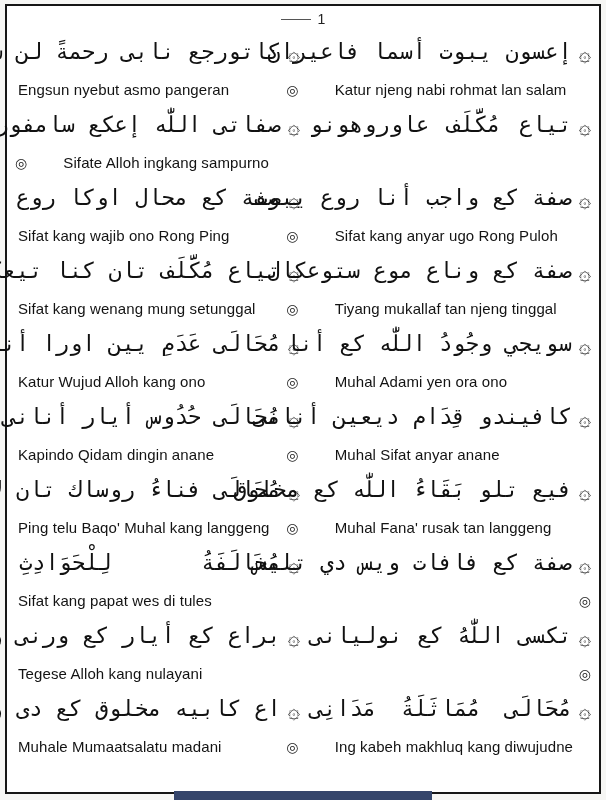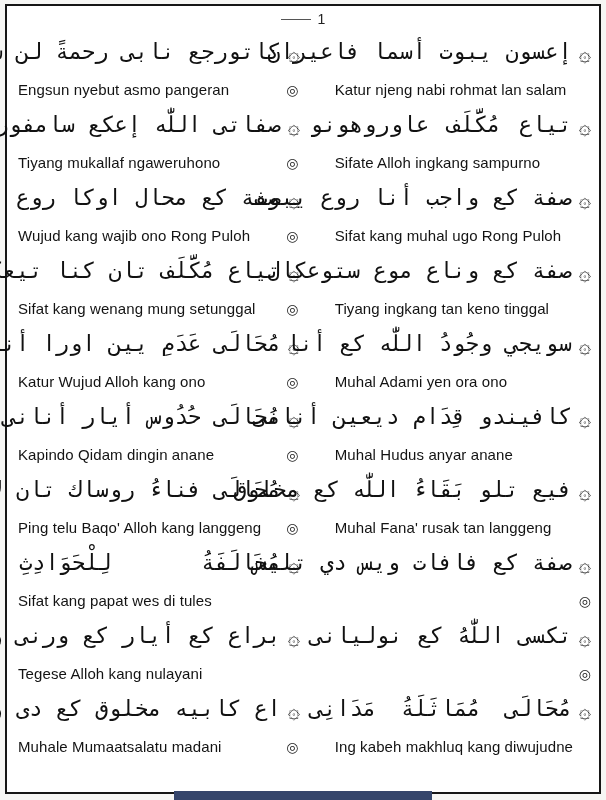--- a/index.html
+++ b/index.html
@@ -90,59 +90,58 @@
       <div class="half">
         <span class="arabic-text" dir="rtl">صفاتى اللّٰه إعكع سامفورنا</span>
         <span class="star">۞</span>
       </div>
       <div class="half">
         <span class="arabic-text" dir="rtl">تياع مُكَّلَف عاوروهونو</span>
         <span class="star">۞</span>
       </div>
     </div>
     <div class="latin-line">
-      <span class="latin-left">Tiyang mukallaf ngaweruhono</span>
       <span class="circle">◎</span>
       <span class="latin-right">Sifate Alloh ingkang sampurno</span>
     </div>
   </div>
 
   <div class="verse-row">
     <div class="arabic-line">
       <div class="half">
         <span class="arabic-text" dir="rtl">صفة كع محال اوكا روع فولوه</span>
         <span class="star">۞</span>
       </div>
       <div class="half">
         <span class="arabic-text" dir="rtl">صفة كع واجب أنا روع يبوت</span>
         <span class="star">۞</span>
       </div>
     </div>
     <div class="latin-line">
-      <span class="latin-left">Wujud kang wajib ono Rong Puloh</span>
-      <span class="circle">◎</span>
-      <span class="latin-right">Sifat kang muhal ugo Rong Puloh</span>
+      <span class="latin-left">Sifat kang wajib ono Rong Ping</span>
+      <span class="circle">◎</span>
+      <span class="latin-right">Sifat kang anyar ugo Rong Puloh</span>
     </div>
   </div>
 
   <div class="verse-row">
     <div class="arabic-line">
       <div class="half">
         <span class="arabic-text" dir="rtl">تياع مُكَّلَف تان كنا تيعكال</span>
         <span class="star">۞</span>
       </div>
       <div class="half">
         <span class="arabic-text" dir="rtl">صفة كع وناع موع ستوعكال</span>
         <span class="star">۞</span>
       </div>
     </div>
     <div class="latin-line">
       <span class="latin-left">Sifat kang wenang mung setunggal</span>
       <span class="circle">◎</span>
-      <span class="latin-right">Tiyang ingkang tan keno tinggal</span>
+      <span class="latin-right">Tiyang mukallaf tan njeng tinggal</span>
     </div>
   </div>
 
   <div class="verse-row">
     <div class="arabic-line">
       <div class="half">
         <span class="arabic-text" dir="rtl">مُحَالَى عَدَمِ يين اورا أنا</span>
         <span class="star">۞</span>
       </div>
       <div class="half">
@@ -164,37 +163,37 @@
         <span class="star">۞</span>
       </div>
       <div class="half">
         <span class="arabic-text" dir="rtl">كافيندو قِدَام ديعين أنانى</span>
         <span class="star">۞</span>
       </div>
     </div>
     <div class="latin-line">
       <span class="latin-left">Kapindo Qidam dingin anane</span>
       <span class="circle">◎</span>
-      <span class="latin-right">Muhal Hudus anyar anane</span>
+      <span class="latin-right">Muhal Sifat anyar anane</span>
     </div>
   </div>
 
   <div class="verse-row">
     <div class="arabic-line">
       <div class="half">
         <span class="arabic-text" dir="rtl">مُحَالَى فناءُ روساك تان لاعكع</span>
         <span class="star">۞</span>
       </div>
       <div class="half">
         <span class="arabic-text" dir="rtl">فيع تلو بَقَاءُ اللّٰه كع مخلوق</span>
         <span class="star">۞</span>
       </div>
     </div>
     <div class="latin-line">
-      <span class="latin-left">Ping telu Baqo' Alloh kang langgeng</span>
+      <span class="latin-left">Ping telu Baqo' Muhal kang langgeng</span>
       <span class="circle">◎</span>
       <span class="latin-right">Muhal Fana' rusak tan langgeng</span>
     </div>
   </div>
 
   <div class="verse-row">
     <div class="arabic-line">
       <div class="half">
         <span class="arabic-text" dir="rtl">مُخَالَفَةُ لِلْحَوَادِثِ</span>
         <span class="star">۞</span>

